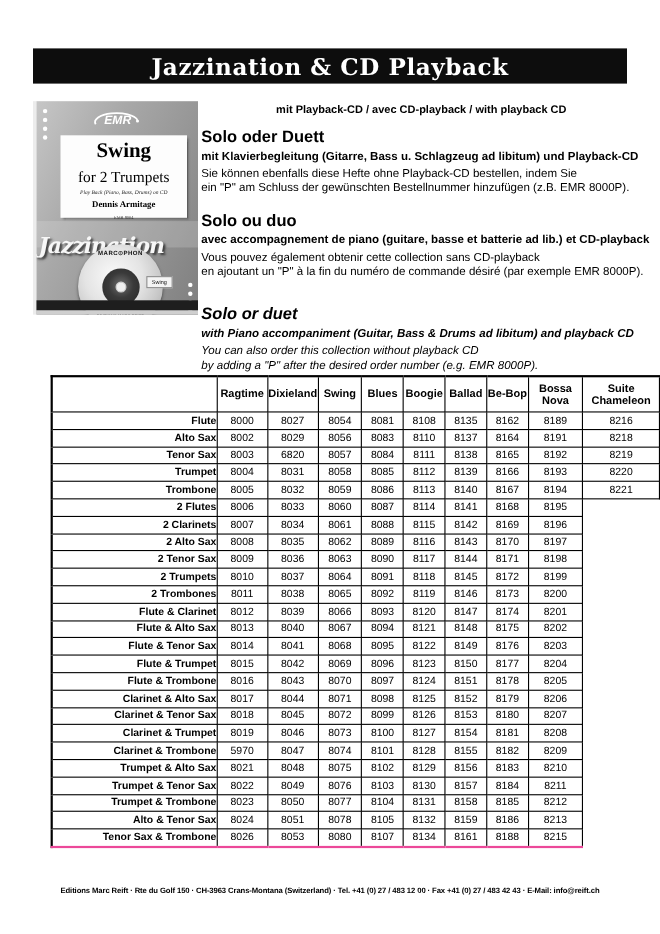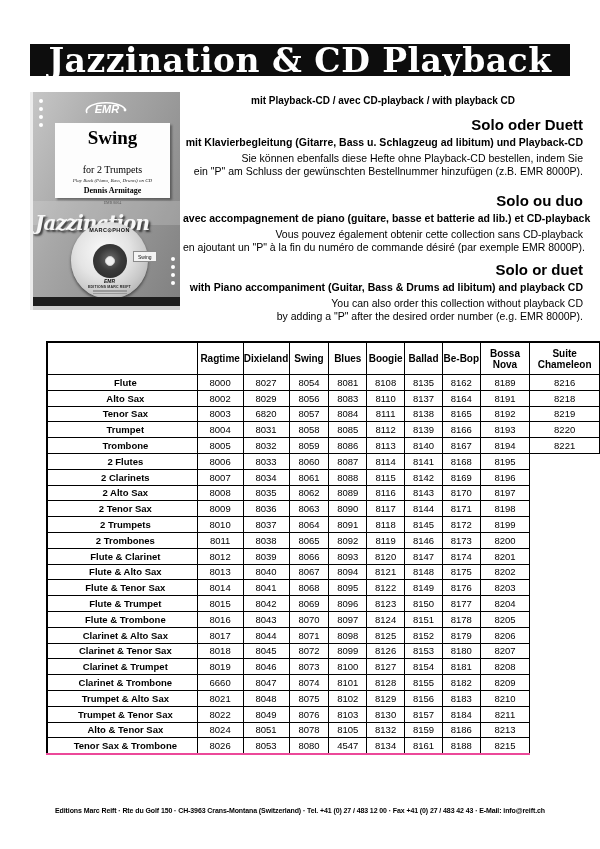--- a/index.html
+++ b/index.html
@@ -7,43 +7,43 @@
     position:relative; width:600px; height:849px; background:#ffffff;
     font-family:"Liberation Sans", sans-serif; color:#000; overflow:hidden;
   }
 
   
   .banner {
     position:absolute; left:30px; top:44px; width:540px; height:32px;
     background:#0d0d0d; display:flex; align-items:center; justify-content:center;
   }
   .banner-title {
-    font-family:"DejaVu Serif", serif; font-weight:bold; font-size:33px;
+    font-family:"DejaVu Serif", serif; font-weight:bold; font-size:21px;
     color:#ffffff; white-space:nowrap; letter-spacing:0.5px;
   }
 
   
   .cover {
-    position:absolute; left:30px; top:92px; width:150px; height:218px;
+    position:absolute; left:30px; top:92px; width:150px; height:194px;
     background:linear-gradient(115deg,#c6c6c6 0%,#a8a8a8 35%,#8f8f8f 75%,#7f7f7f 100%);
     border-left:3px solid #ececec; box-sizing:border-box; overflow:hidden;
   }
   .dot { width:4px; height:4px; border-radius:50%; background:#fff; margin-bottom:4px; }
   .dots-left  { position:absolute; left:6px;  top:7px; }
   .dots-right { position:absolute; right:5px; top:165px; }
 
   .emr-logo { position:absolute; top:4px; left:0; width:100%; text-align:center; }
 
   .cover-box {
     position:absolute; left:22px; top:31px; width:115px; height:75px;
     background:#fdfdfd; box-shadow:2px 2px 2px rgba(30,30,30,.45);
     text-align:center; font-family:"Liberation Serif", serif;
   }
   .cb-title    { font-size:19px; font-weight:bold; margin-top:5px; line-height:20px; }
-  .cb-subtitle { font-size:10px; margin-top:16px; }
+  .cb-subtitle { font-size:14px; margin-top:6px; }
   .cb-note     { font-size:5px; font-style:italic; margin-top:3px; color:#222; }
   .cb-composer { font-size:8px; font-weight:bold; margin-top:3px; }
   .cb-order    { font-size:4px; margin-top:5px; color:#333; }
 
   .jazz-band {
     position:absolute; left:0; top:109px; width:100%; height:24px;
     background:rgba(230,230,230,.22);
   }
   .jazz-script {
     position:absolute; left:2px; top:119px; width:156px;
@@ -87,39 +87,39 @@
   .cover-strip {
     position:absolute; left:0; bottom:4px; width:100%; height:9px; background:#1e1e1e;
   }
   .cover-strip-lt { position:absolute; left:0; bottom:0; width:100%; height:4px; background:#cfcfcf; }
 
   
   .tri-line {
     position:absolute; left:183px; top:95px; width:400px; text-align:center;
     font-size:10px; font-weight:bold; white-space:nowrap;
   }
-  .section { position:absolute; left:183px; width:400px; text-align:right; }
-  .sec-de { top:117px; } .sec-fr { top:193px; } .sec-en { top:262px; }
+  .section { position:absolute; left:183px; width:400px; text-align:left; }
+  .sec-de { top:117px; } .sec-fr { top:193px; } .sec-en { top:278px;font-style:italic; }
   .section .sec-heading { font-size:15px; font-weight:bold; margin:0 0 3px 0; line-height:16px; }
   .section .sec-sub  { font-size:10.5px; font-weight:bold; margin-bottom:4px; white-space:nowrap; }
   .section .sec-line { font-size:10.5px; line-height:12.5px; white-space:nowrap; }
 
   
   .catalog {
     position:absolute; left:30px; top:341px;
     border-collapse:collapse; table-layout:fixed;margin-left:16px;
   }
   .catalog th, .catalog td { border:1px solid #000; padding:0; }
   .catalog thead th {
     height:31px; font-size:10px; font-weight:bold; text-align:center; vertical-align:middle;
     line-height:11px; border-top:2px solid #000;
   }
   .catalog th:first-child, .catalog td:first-child { border-left:2px solid #000; }
   .catalog td { height:14.8px; font-size:9.5px; }
-  .catalog td.inst { font-weight:bold; text-align:center; padding-left:6px; }
+  .catalog td.inst { font-weight:bold; text-align:right; padding-left:6px; }
   .catalog td.num  { text-align:center; }
   .catalog td.cell-empty { border:none; }
   .catalog tbody tr:last-child td:not(.cell-empty) { border-bottom:2px solid #ec4899; }
 
   
   .footer {
     position:absolute; left:0; top:807px; width:100%; text-align:center;
     font-size:7px; font-weight:bold; letter-spacing:-0.1px; white-space:nowrap;
   }
 </style>
@@ -456,21 +456,21 @@
           <td class="num">8073</td>
           <td class="num">8100</td>
           <td class="num">8127</td>
           <td class="num">8154</td>
           <td class="num">8181</td>
           <td class="num">8208</td>
           <td class="num cell-empty"></td>
         </tr>
         <tr>
           <td class="inst">Clarinet &amp; Trombone</td>
-          <td class="num">6660</td>
+          <td class="num">5970</td>
           <td class="num">8047</td>
           <td class="num">8074</td>
           <td class="num">8101</td>
           <td class="num">8128</td>
           <td class="num">8155</td>
           <td class="num">8182</td>
           <td class="num">8209</td>
           <td class="num cell-empty"></td>
         </tr>
         <tr>
@@ -491,37 +491,49 @@
           <td class="num">8049</td>
           <td class="num">8076</td>
           <td class="num">8103</td>
           <td class="num">8130</td>
           <td class="num">8157</td>
           <td class="num">8184</td>
           <td class="num">8211</td>
           <td class="num cell-empty"></td>
         </tr>
         <tr>
+          <td class="inst">Trumpet &amp; Trombone</td>
+          <td class="num">8023</td>
+          <td class="num">8050</td>
+          <td class="num">8077</td>
+          <td class="num">8104</td>
+          <td class="num">8131</td>
+          <td class="num">8158</td>
+          <td class="num">8185</td>
+          <td class="num">8212</td>
+          <td class="num cell-empty"></td>
+        </tr>
+        <tr>
           <td class="inst">Alto &amp; Tenor Sax</td>
           <td class="num">8024</td>
           <td class="num">8051</td>
           <td class="num">8078</td>
           <td class="num">8105</td>
           <td class="num">8132</td>
           <td class="num">8159</td>
           <td class="num">8186</td>
           <td class="num">8213</td>
           <td class="num cell-empty"></td>
         </tr>
         <tr>
           <td class="inst">Tenor Sax &amp; Trombone</td>
           <td class="num">8026</td>
           <td class="num">8053</td>
           <td class="num">8080</td>
-          <td class="num">4547</td>
+          <td class="num">8107</td>
           <td class="num">8134</td>
           <td class="num">8161</td>
           <td class="num">8188</td>
           <td class="num">8215</td>
           <td class="num cell-empty"></td>
         </tr>
       </tbody>
   </table>
 
   <div class="footer">Editions Marc Reift · Rte du Golf 150 · CH-3963 Crans-Montana (Switzerland) · Tel. +41 (0) 27 / 483 12 00 · Fax +41 (0) 27 / 483 42 43 · E-Mail: info@reift.ch</div>

